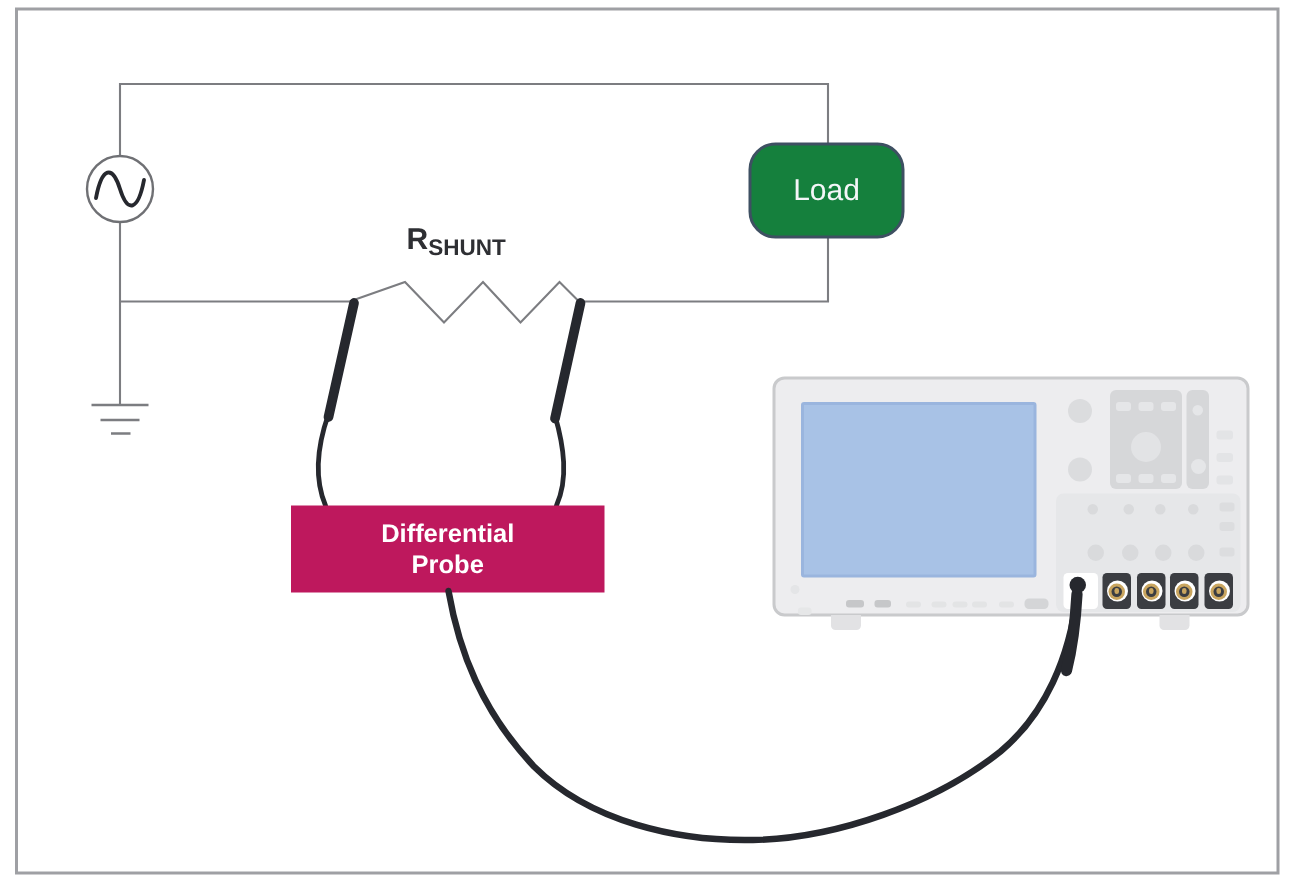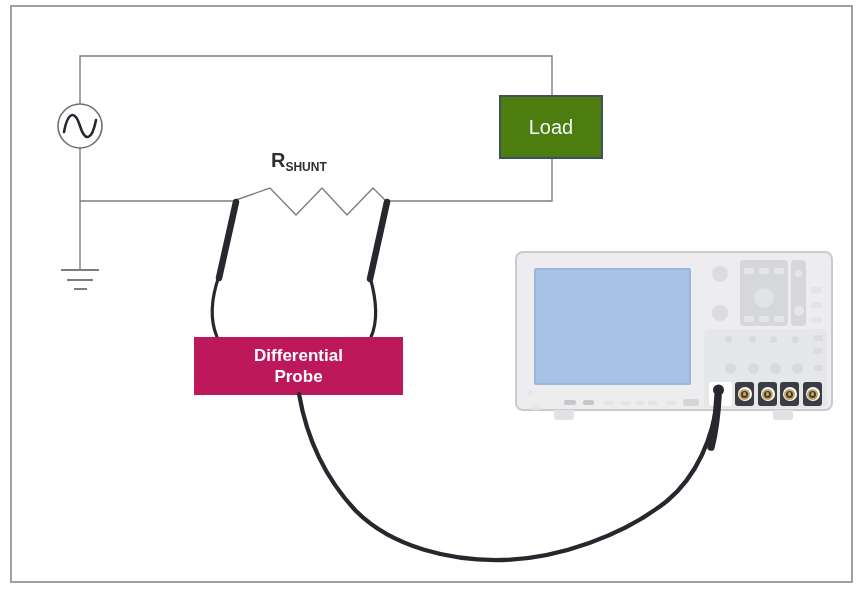--- a/index.html
+++ b/index.html
@@ -12,21 +12,21 @@
 
   .load-box{position:absolute;left:499px;top:95px;width:104px;height:64px;
     background:#47596B;border:2px solid #3E5062;box-sizing:border-box;
     display:flex;align-items:center;justify-content:center;
     color:#F4F6F8;font-size:20px;z-index:2;}
   .probe-box{position:absolute;left:194px;top:337px;width:209px;height:58px;
     background:#F8993C;display:flex;flex-direction:column;align-items:center;justify-content:center;
     color:#FFFFFF;font-size:17px;font-weight:bold;line-height:21px;z-index:2;text-align:center;}
   .shunt-label{position:absolute;left:271px;top:149px;color:#2E2F33;z-index:2;white-space:nowrap;}
   .shunt-label .main{font-size:20px;font-weight:bold;}
-  .shunt-label .sub{font-size:12px;font-weight:bold;position:relative;top:4px;}
+  .shunt-label .sub{font-size:15px;font-weight:bold;position:relative;top:4px;}
 
   .scope{position:absolute;left:515px;top:251px;width:318px;height:160px;
     background:#EDEDEF;border:2px solid #C9CACC;border-radius:8px;box-sizing:border-box;z-index:2;}
   .scope *{position:absolute;box-sizing:border-box;}
   .screen{left:17px;top:15px;width:157px;height:117px;background:#A8C2E6;
     border:2px solid #9AB5DE;border-radius:2px;}
   .knob{border-radius:50%;background:#DBDCDE;}
   .panel{background:#D6D7D9;border-radius:4px;}
   .pdash{background:#E5E6E8;border-radius:2px;width:10px;height:6px;}
   .sdash{background:#E3E4E6;border-radius:2px;width:11px;height:6px;left:294px;}
@@ -58,21 +58,21 @@
     <path d="M233,201 L270,188 L296,215 L322,188 L347,215 L373,188 L387,202" fill="none" stroke="#7C7D81" stroke-width="1.4" stroke-linejoin="miter"></path>
     <circle cx="80" cy="126" r="22" fill="#FFFFFF" stroke="#6F7074" stroke-width="1.6"></circle>
     <path d="M64,132 C68,111 75,110 80,126 C85,142 92,141 96,120" fill="none" stroke="#26282E" stroke-width="2.6" stroke-linecap="round"></path>
     <path d="M61,270 H99 M67,280 H93 M74,289 H87" fill="none" stroke="#7C7D81" stroke-width="1.8"></path>
     <path d="M236,202 L219,278" fill="none" stroke="#26282E" stroke-width="6.5" stroke-linecap="round"></path>
     <path d="M387,202 L370,279" fill="none" stroke="#26282E" stroke-width="6.5" stroke-linecap="round"></path>
     <path d="M219,276 C212,296 209,318 217,337" fill="none" stroke="#26282E" stroke-width="3.2" stroke-linecap="round"></path>
     <path d="M370,277 C376,298 379,319 371,337" fill="none" stroke="#26282E" stroke-width="3.2" stroke-linecap="round"></path>
   </svg>
 
-  <div class="load-box" style="background: #4d7c0f; border-color: rgb(62, 80, 98);">
+  <div class="load-box" style="background: #15803d; border-color: rgb(62, 80, 98); border-radius: 18px;">
     <span>Load</span>
   </div>
 
   <div class="shunt-label">
     <span class="main">R</span><span class="sub">SHUNT</span>
   </div>
 
   <div class="probe-box" style="background: #be185d;">
     <span>Differential</span>
     <span>Probe</span>

